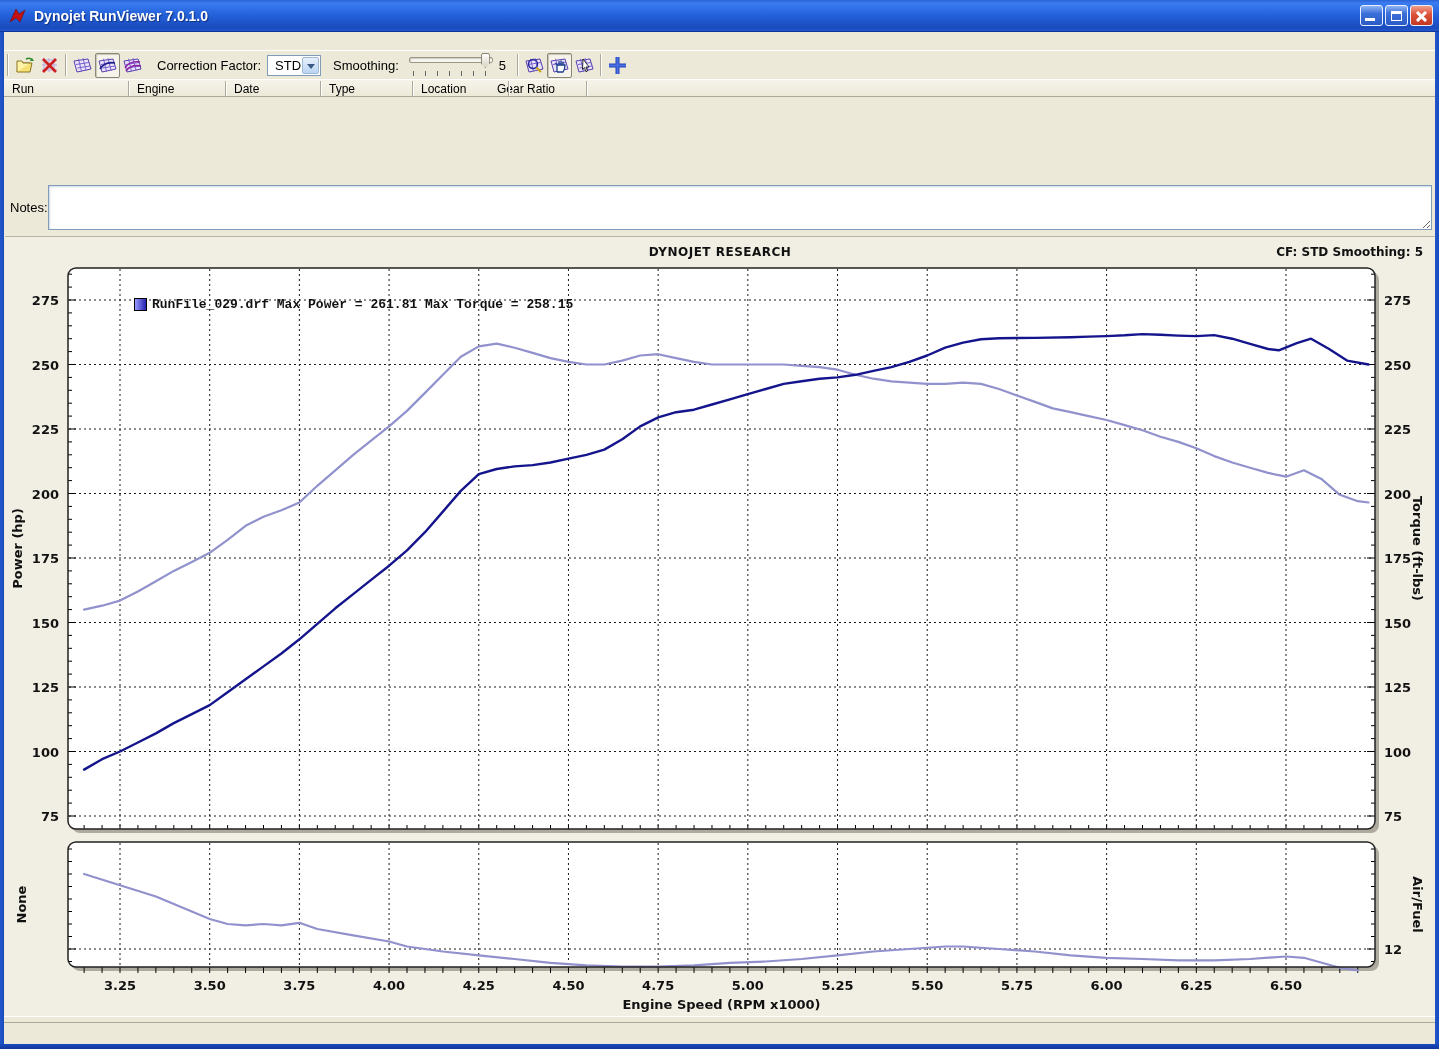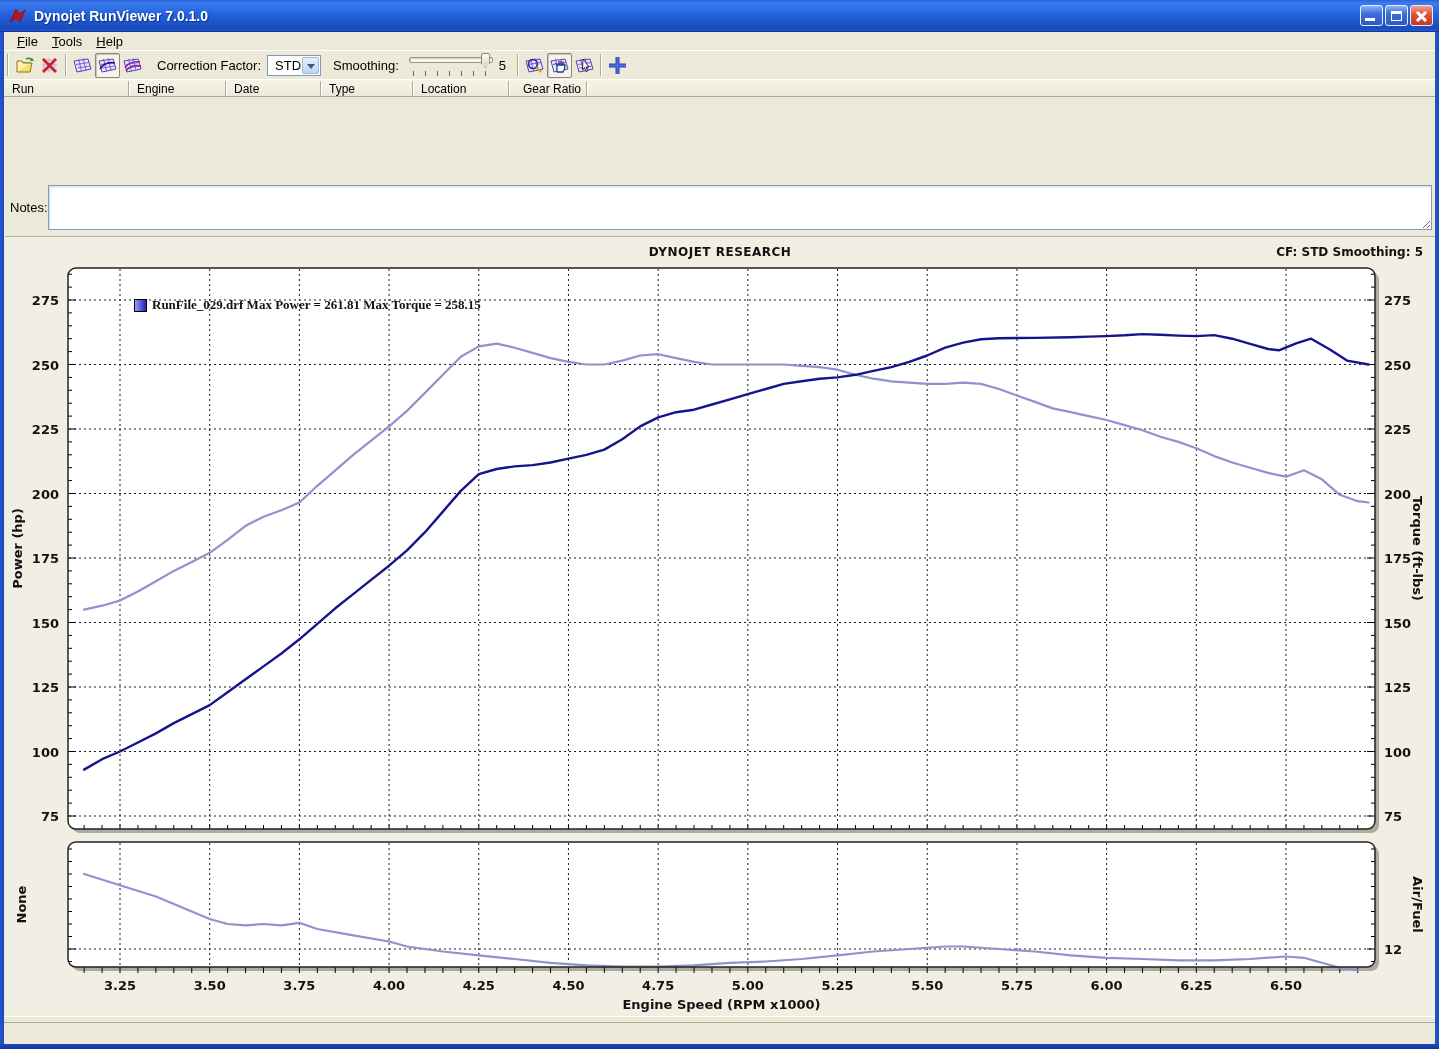--- a/index.html
+++ b/index.html
@@ -68,21 +68,21 @@
   .notes-box { position:absolute; left:48px; top:185px; width:1384px; height:45px; background:#fff;
     border:1px solid #7f9db9; box-shadow:inset 1px 1px 2px #cfd8e4; font-size:13px; padding:2px 4px; font-family:"Liberation Sans",sans-serif; }
 
   
   .chart-panel { position:absolute; left:5px; top:236px; width:1430px; height:780px; background:#f1efe3; border-top:1px solid #b7b4a5;padding-left:40px; }
   .chart-title { position:absolute; left:0; top:8px; width:100%; text-align:center;
     font-family:"DejaVu Sans",sans-serif; font-weight:bold; font-size:12px; color:#111; letter-spacing:0.5px; }
   .chart-cf { position:absolute; right:12px; top:8px; font-family:"DejaVu Sans",sans-serif; font-weight:bold; font-size:12px; color:#111; }
   .legend { position:absolute; left:129px; top:60px; display:flex; align-items:center; z-index:5; }
   .legend-swatch { width:13px; height:13px; border:1px solid #000; background:linear-gradient(90deg,#9a9aff,#2222b0); margin-right:5px; }
-  .legend-text { font-family:Liberation Serif, serif; font-weight:bold; font-size:13px; color:#111; white-space:nowrap; }
+  .legend-text { font-family:Liberation Mono, monospace; font-weight:bold; font-size:13px; color:#111; white-space:nowrap; }
   #chart-svg { position:absolute; left:0; top:0; }
 
   
   .statusbar { position:absolute; left:4px; top:1016px; width:1431px; height:28px; background:#ece9d8; border-top:1px solid #fff; }
   .statusbar::before { content:""; position:absolute; left:0; top:5px; width:100%; height:1px; background:#aca899; }
 </style>
 </head>
 <body>
 
 <div class="window">
@@ -103,25 +103,20 @@
           <span class="glyph-x1"></span>
           <span class="glyph-x2"></span>
         </div>
     </div>
   </div>
 
   <div class="edge left"></div>
   <div class="edge right"></div>
   <div class="edge bottom"></div>
 
-  <div class="menubar">
-    <span class="menu-item">File</span>
-    <span class="menu-item">Tools</span>
-    <span class="menu-item">Help</span>
-  </div>
 
   <div class="toolbar">
     <div class="tsep"></div>
     <div class="tbtn">
       <svg class="icon20" viewBox="0 0 21 21">
         <path d="M3,17 L5,8 H18 L16,17 Z" fill="#f5e173" stroke="#8a7420"></path>
         <path d="M3,17 L3,6 H8 L9,8 H16" fill="#fdf2a8" stroke="#8a7420"></path>
         <path d="M12,4 q4,-2 6,1" fill="none" stroke="#2c8a2c" stroke-width="1.6"></path>
         <polygon points="18,3 20,6 16,6" fill="#2c8a2c"></polygon>
       </svg>
@@ -196,21 +191,21 @@
       </svg>
     </div>
   </div>
 
   <div class="grid-header">
     <span class="col-h" style="left:8px">Run</span>
     <span class="col-h" style="left:133px">Engine</span>
     <span class="col-h" style="left:230px">Date</span>
     <span class="col-h" style="left:325px">Type</span>
     <span class="col-h" style="left:417px">Location</span>
-    <span class="col-h" style="left:519px">Gear Ratio</span>
+    <span class="col-h" style="left:493px">Gear Ratio</span>
     <span class="col-sep" style="left:124px"></span>
     <span class="col-sep" style="left:221px"></span>
     <span class="col-sep" style="left:316px"></span>
     <span class="col-sep" style="left:408px"></span>
     <span class="col-sep" style="left:504px"></span>
     <span class="col-sep" style="left:582px"></span>
   </div>
 
 
   <span class="notes-label">Notes:</span>

